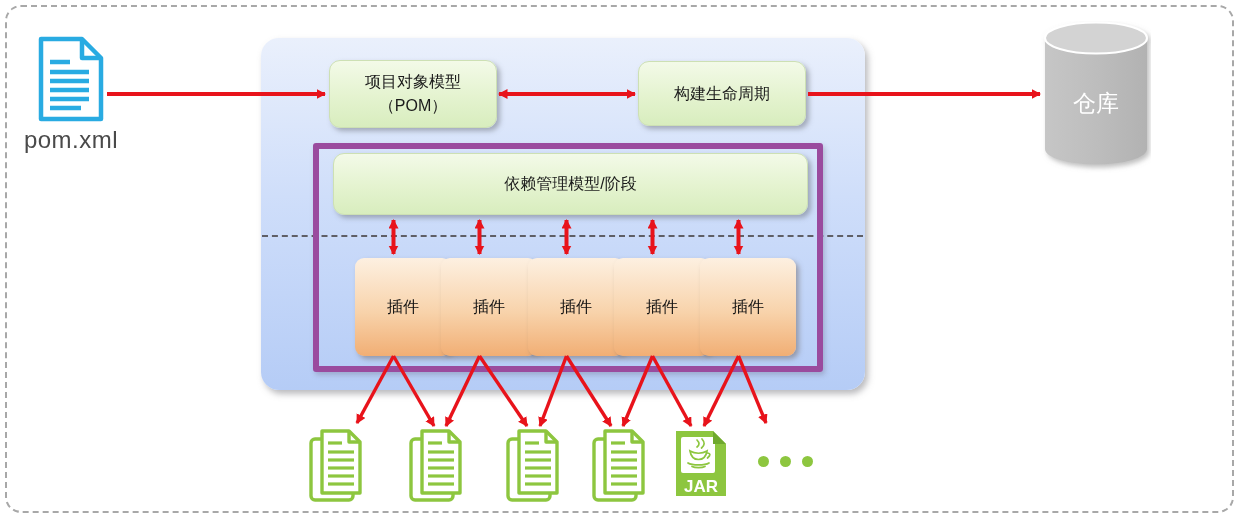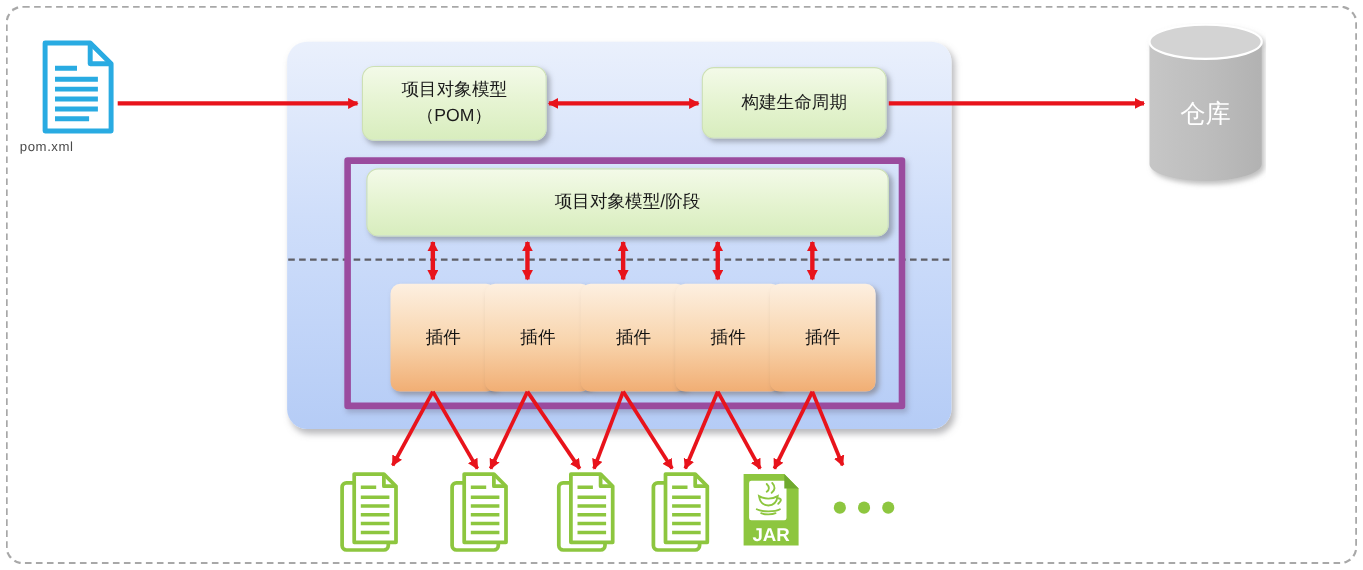--- a/index.html
+++ b/index.html
@@ -7,22 +7,22 @@
     position:relative;width:1239px;height:518px;background:#ffffff;overflow:hidden;
     font-family:"Liberation Sans","DejaVu Sans",sans-serif;color:#1c1c1c;
   }
   .outer-border{
     position:absolute;left:5px;top:5px;width:1225px;height:504px;
     border:2px dashed #a8a8a8;border-radius:16px;pointer-events:none;
   }
   
   .pom-icon{position:absolute;left:36px;top:33px;width:70px;height:92px;}
   .pom-label{
-    position:absolute;left:18px;top:126px;width:106px;
-    font-size:12px;color:#4a4a4a;letter-spacing:.5px;
+    position:absolute;left:18px;top:126px;width:106px;text-align:center;
+    font-size:24px;color:#4a4a4a;letter-spacing:.5px;
   }
   
   .maven-container{
     position:absolute;left:261px;top:38px;width:604px;height:352px;border-radius:18px;
     background:linear-gradient(180deg,#eaf0fc 0%,#cfdefa 45%,#b5ccf6 100%);
     box-shadow:3px 4px 6px rgba(120,120,125,.5);z-index:1;
   }
   .divider-dashed{
     position:absolute;left:262px;top:235px;width:601px;height:0;
     border-top:2px dashed #5f5f66;z-index:2;
@@ -92,21 +92,21 @@
   <div class="purple-frame"></div>
 
   <div class="gbox pom-box">
     <span>项目对象模型</span>
     <span>（POM）</span>
   </div>
   <div class="gbox dep-box">
     <span>构建生命周期</span>
   </div>
   <div class="gbox lifecycle-box">
-    <span>项目对象模型/阶段</span>
+    <span>依赖管理模型/阶段</span>
   </div>
 
   <div class="plugin p1">
       <span>插件</span>
     </div>
   <div class="plugin p2">
       <span>插件</span>
     </div>
   <div class="plugin p3">
       <span>插件</span>

